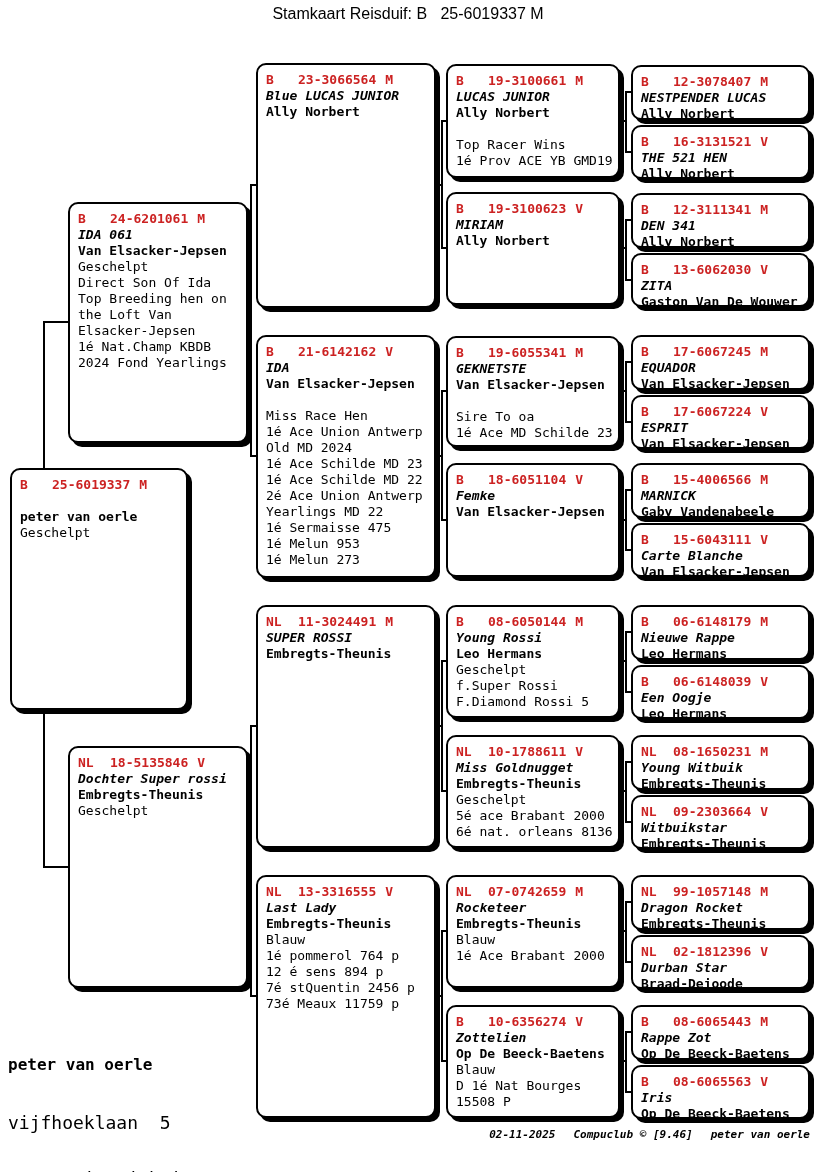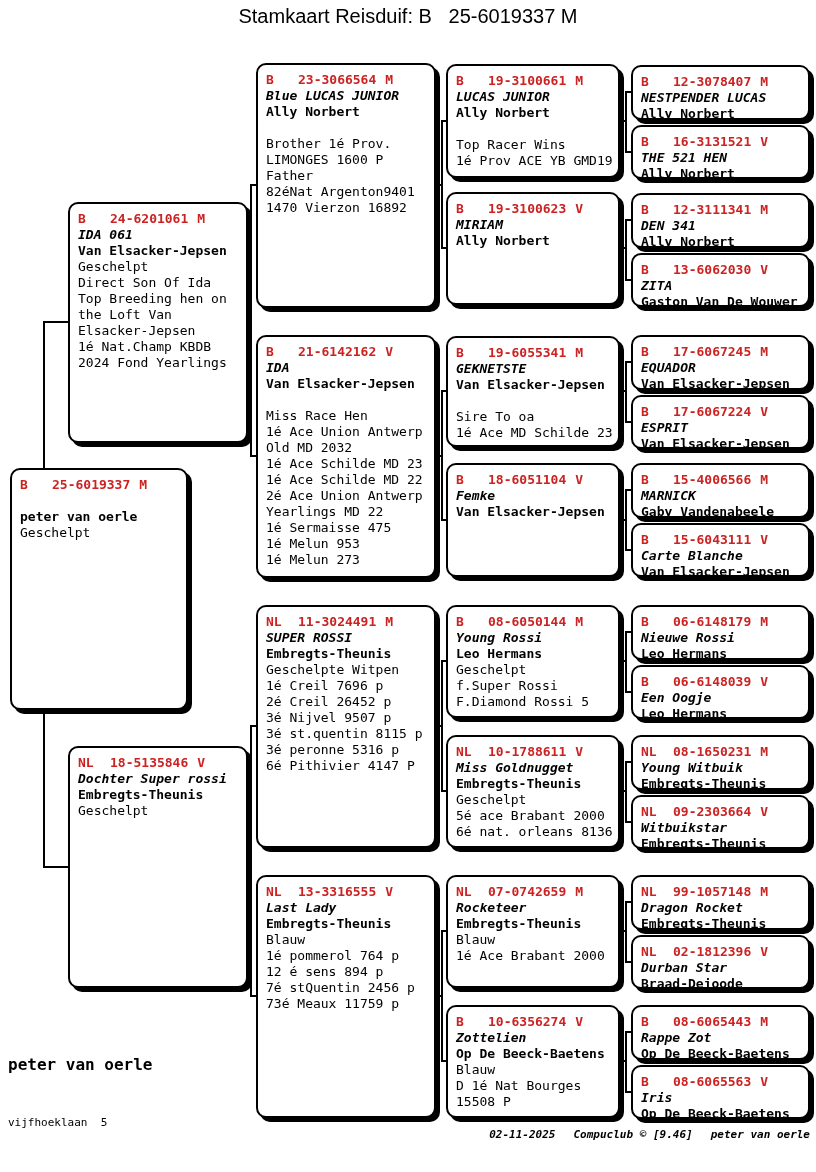--- a/index.html
+++ b/index.html
@@ -4,36 +4,36 @@
 <style>
   html,body{margin:0;padding:0;}
   body{
     width:816px;height:1172px;position:relative;background:#fff;
     font-family:"DejaVu Sans Mono","Liberation Mono",monospace;
     color:#000;overflow:hidden;
   }
   .title{
     position:absolute;top:5px;left:0;width:816px;text-align:center;
     font-family:"Liberation Sans","DejaVu Sans",sans-serif;
-    font-size:20px;white-space:pre;
+    font-size:16px;white-space:pre;
   }
   .box{
     position:absolute;background:#fff;border:2px solid #000;border-radius:10px;
     box-shadow:4px 4px 0 #000;padding:7px 4px 0 8px;box-sizing:border-box;overflow:hidden;
   }
   .hdr{display:flex;font-weight:bold;font-size:13px;line-height:16px;white-space:pre;}
   .band{width:32px;flex:none;}
   .sex{margin-left:9px;}
   .nm{font-weight:bold;font-style:italic;}
   .br{font-weight:bold;}
   .nm,.br,.ln{font-size:13px;line-height:16px;min-height:16px;white-space:pre;}
   .seg{position:absolute;background:#000;}
   .owner{position:absolute;left:8px;top:1016px;white-space:pre;}
   .owner .oname{font-weight:bold;font-size:16px;line-height:22px;}
-  .owner .oline{font-size:11px;line-height:18px;}
+  .owner .oline{font-size:18px;line-height:18px;}
   .footer{
     position:absolute;right:6px;top:1128px;font-size:11px;font-style:italic;
     font-weight:bold;white-space:pre;
   }
   .footer span{margin-left:18px;}
 </style>
 </head>
 <body>
 
 <div class="title">Stamkaart Reisduif: B   25-6019337 M</div>
@@ -82,68 +82,51 @@
       </div>
   </div>
     <div class="box" style="left: 256px; top: 63px; width: 180px; height: 245px;">
     <div class="hdr" style="color: rgb(204, 34, 34);">
       <span class="band">B</span>
       <span class="ring">23-3066564</span>
       <span class="sex">M</span>
     </div>
     <div class="nm">Blue LUCAS JUNIOR</div>
     <div class="br">Ally Norbert</div>
-    <div class="lines">
-        <div class="ln"></div>
-        <div class="ln">Brother 1é Prov.</div>
-        <div class="ln">LIMONGES 1600 P</div>
-        <div class="ln">Father</div>
-        <div class="ln">82éNat Argenton9401</div>
-        <div class="ln">1470 Vierzon 16892</div>
-      </div>
   </div>
     <div class="box" style="left: 256px; top: 335px; width: 180px; height: 243px;">
     <div class="hdr" style="color: rgb(204, 34, 34);">
       <span class="band">B</span>
       <span class="ring">21-6142162</span>
       <span class="sex">V</span>
     </div>
     <div class="nm">IDA</div>
     <div class="br">Van Elsacker-Jepsen</div>
     <div class="lines">
         <div class="ln"></div>
         <div class="ln">Miss Race Hen</div>
         <div class="ln">1é Ace Union Antwerp</div>
-        <div class="ln">Old MD 2032</div>
+        <div class="ln">Old MD 2024</div>
         <div class="ln">1é Ace Schilde MD 23</div>
         <div class="ln">1é Ace Schilde MD 22</div>
         <div class="ln">2é Ace Union Antwerp</div>
         <div class="ln">Yearlings MD 22</div>
         <div class="ln">1é Sermaisse 475</div>
         <div class="ln">1é Melun 953</div>
         <div class="ln">1é Melun 273</div>
       </div>
   </div>
     <div class="box" style="left: 256px; top: 605px; width: 180px; height: 243px;">
     <div class="hdr" style="color: rgb(204, 34, 34);">
       <span class="band">NL</span>
       <span class="ring">11-3024491</span>
       <span class="sex">M</span>
     </div>
     <div class="nm">SUPER ROSSI</div>
     <div class="br">Embregts-Theunis</div>
-    <div class="lines">
-        <div class="ln">Geschelpte Witpen</div>
-        <div class="ln">1é Creil 7696 p</div>
-        <div class="ln">2é Creil 26452 p</div>
-        <div class="ln">3é Nijvel 9507 p</div>
-        <div class="ln">3é st.quentin 8115 p</div>
-        <div class="ln">3é peronne 5316 p</div>
-        <div class="ln">6é Pithivier 4147 P</div>
-      </div>
   </div>
     <div class="box" style="left: 256px; top: 875px; width: 180px; height: 243px;">
     <div class="hdr" style="color: rgb(204, 34, 34);">
       <span class="band">NL</span>
       <span class="ring">13-3316555</span>
       <span class="sex">V</span>
     </div>
     <div class="nm">Last Lady</div>
     <div class="br">Embregts-Theunis</div>
     <div class="lines">
@@ -334,21 +317,21 @@
     <div class="nm">Carte Blanche</div>
     <div class="br">Van Elsacker-Jepsen</div>
     <div class="lines"></div>
   </div>
     <div class="box" style="left: 631px; top: 605px; width: 179px; height: 55px;">
     <div class="hdr" style="color: rgb(204, 34, 34);">
       <span class="band">B</span>
       <span class="ring">06-6148179</span>
       <span class="sex">M</span>
     </div>
-    <div class="nm">Nieuwe Rossi</div>
+    <div class="nm">Nieuwe Rappe</div>
     <div class="br">Leo Hermans</div>
     <div class="lines"></div>
   </div>
     <div class="box" style="left: 631px; top: 665px; width: 179px; height: 54px;">
     <div class="hdr" style="color: rgb(204, 34, 34);">
       <span class="band">B</span>
       <span class="ring">06-6148039</span>
       <span class="sex">V</span>
     </div>
     <div class="nm">Een Oogje</div>

